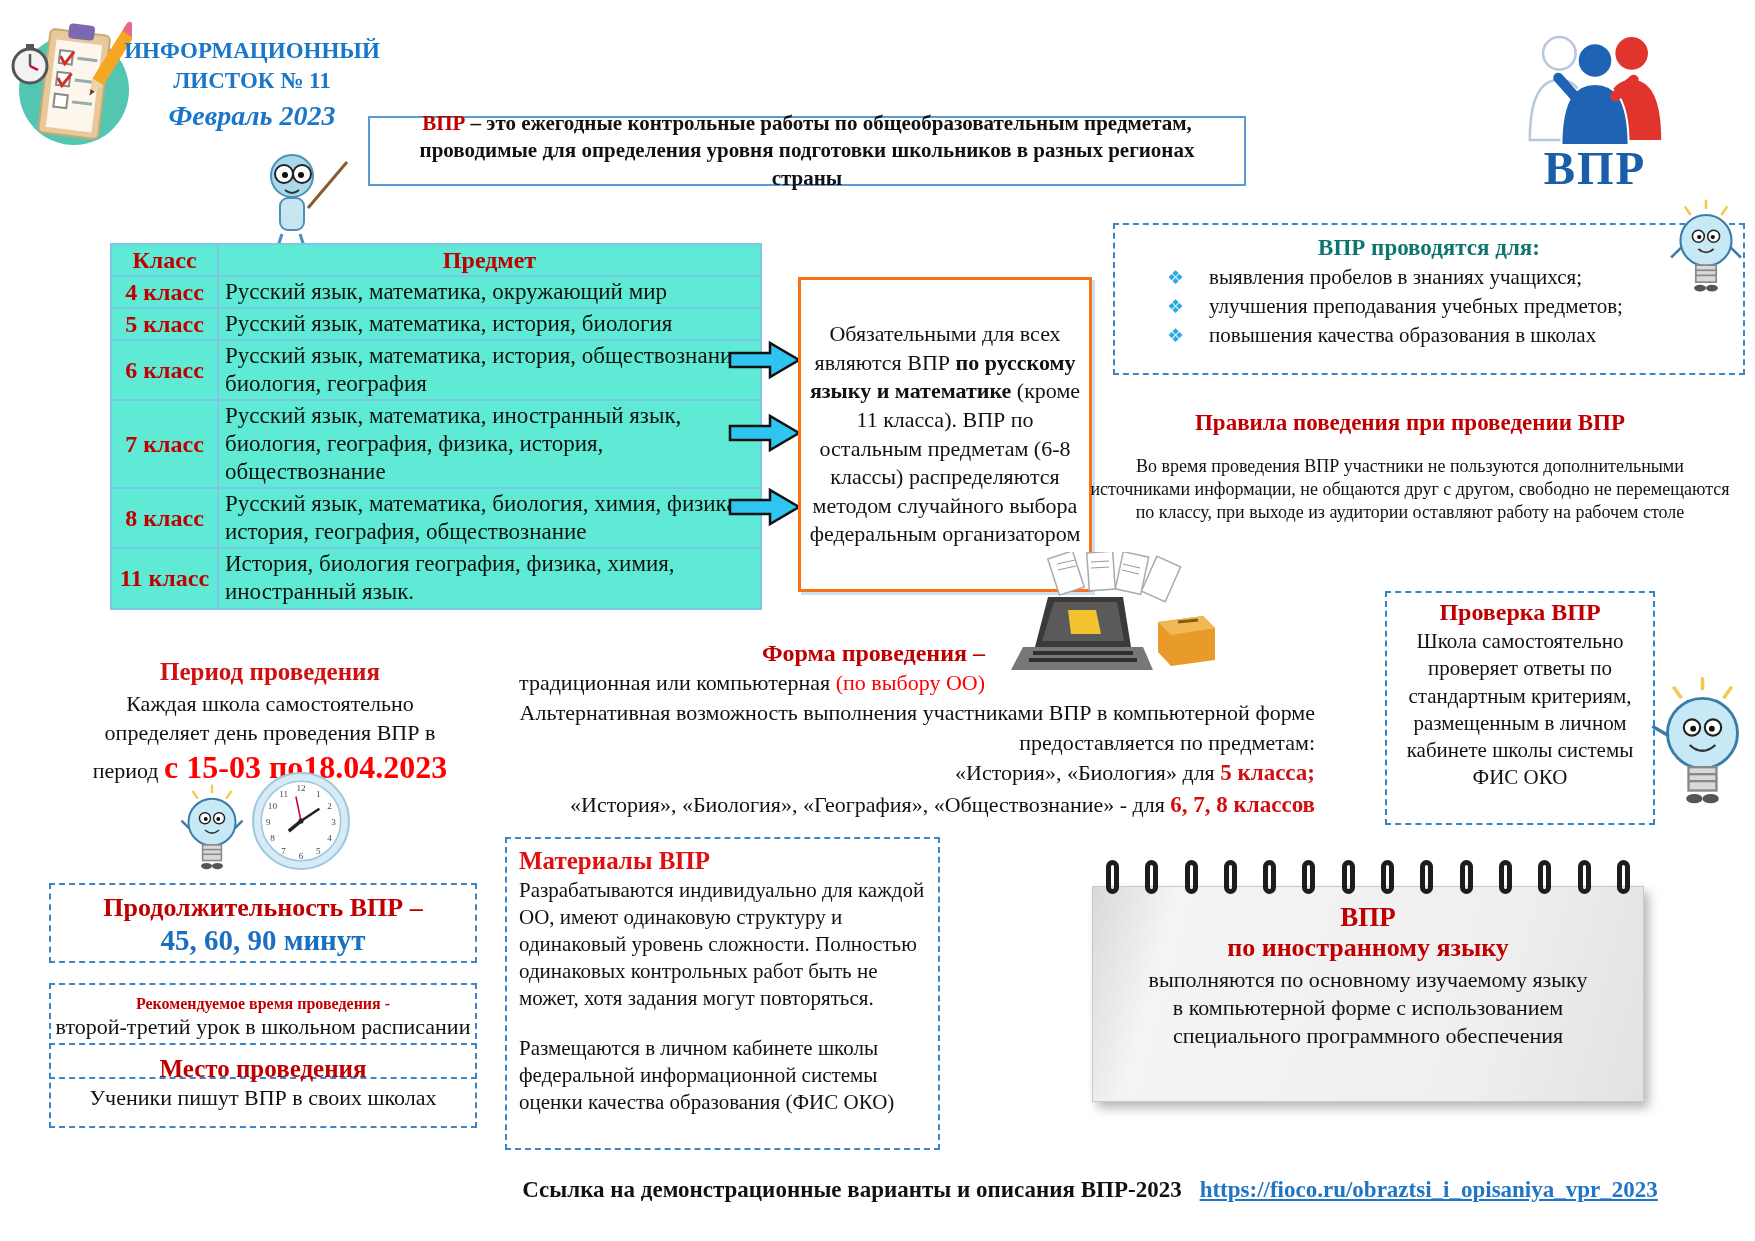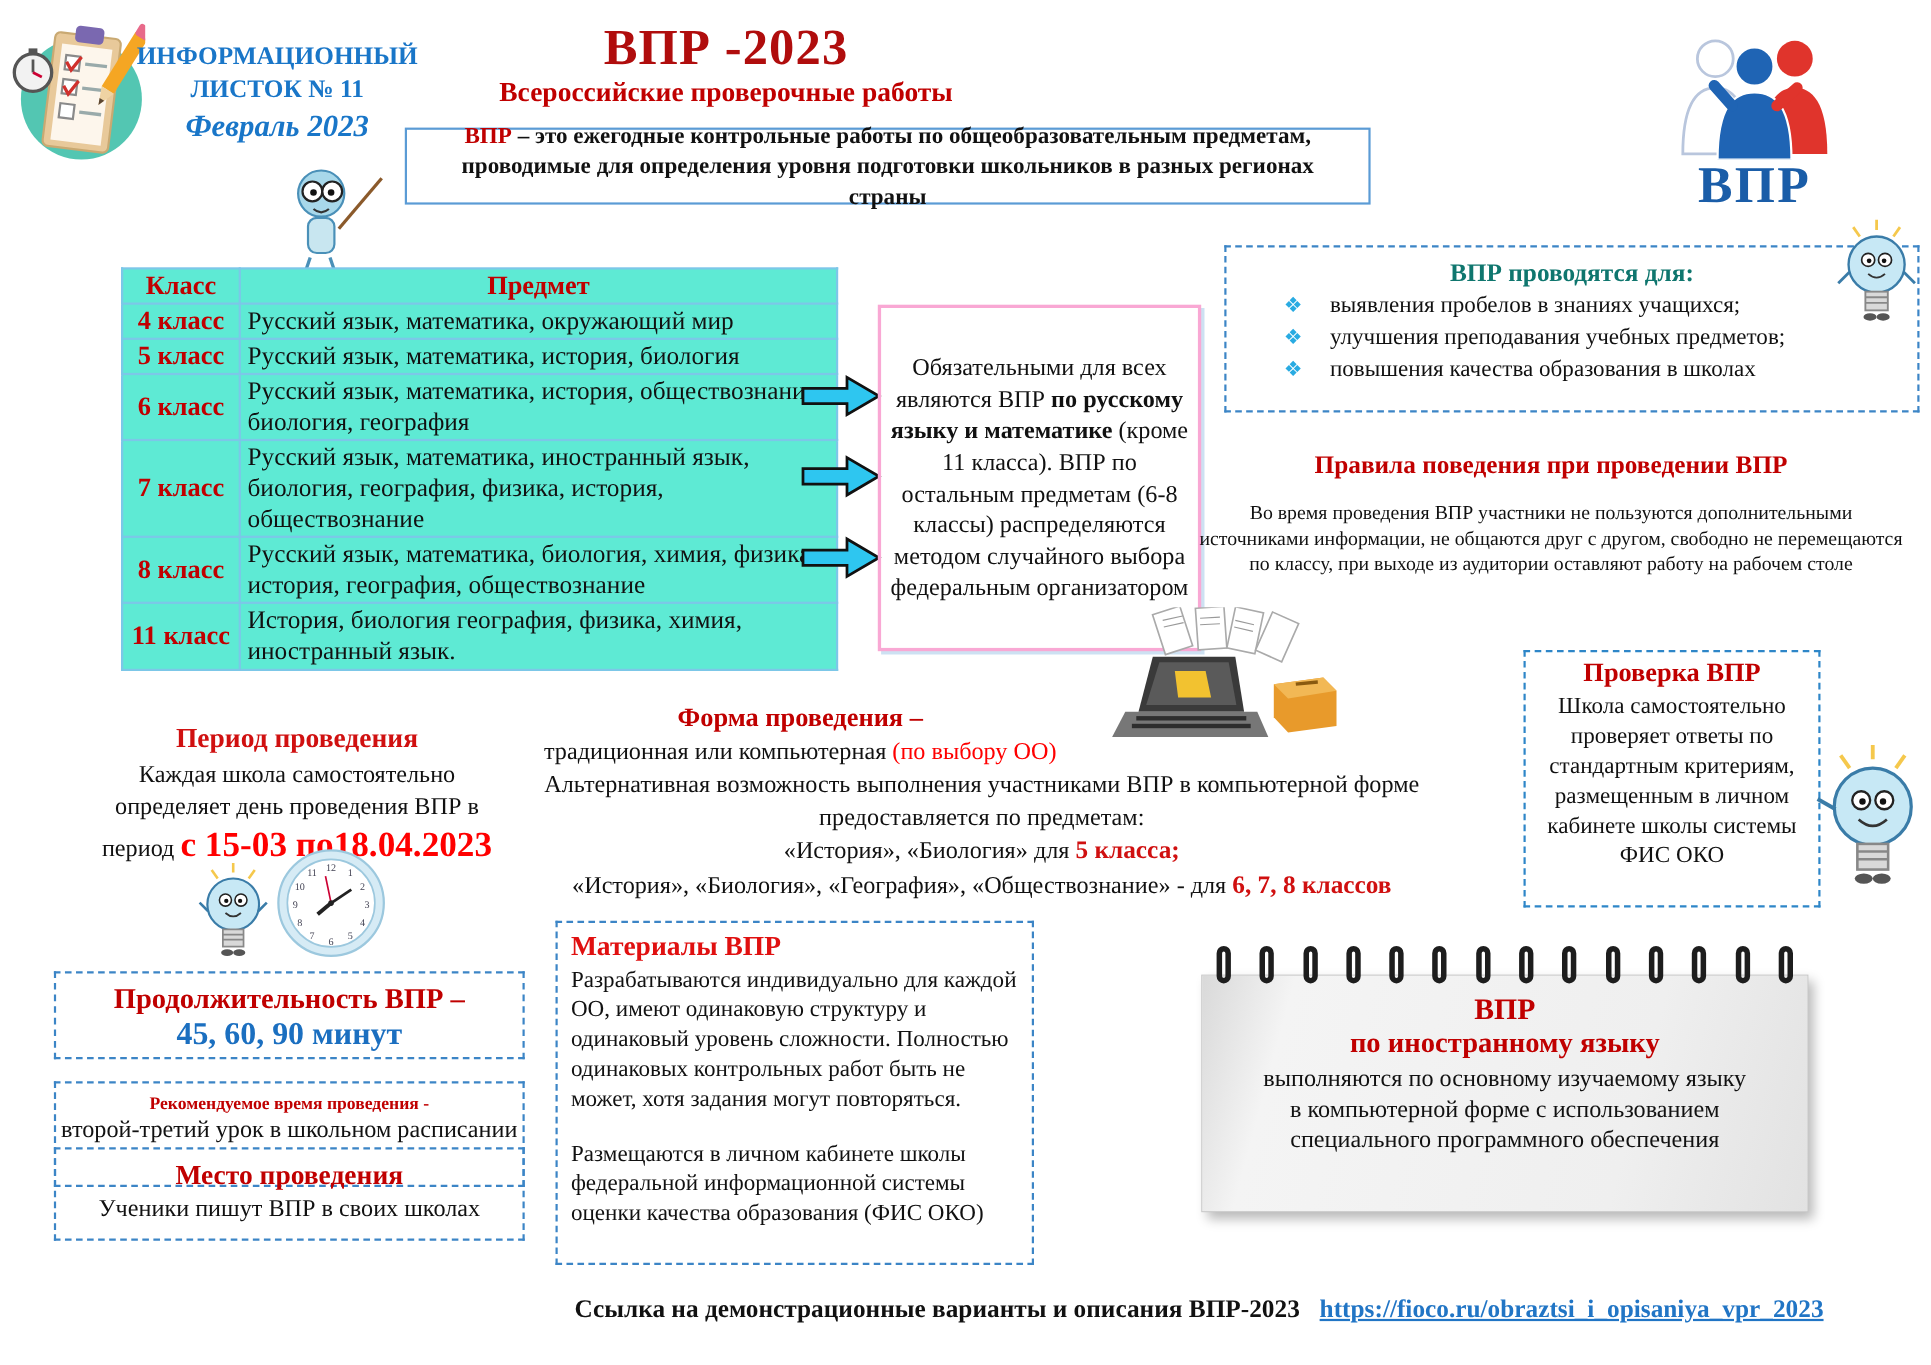--- a/index.html
+++ b/index.html
@@ -23,21 +23,21 @@
   .vpr-logo .label{font-size:47px;font-weight:bold;color:#1A5DA8;letter-spacing:2px;line-height:1;margin-top:-4px;}
   
   table.sched{left:110px;top:243px;width:652px;position:absolute;border-collapse:collapse;table-layout:fixed;}
   table.sched td,table.sched th{border:2px solid #7CC7E8;background:#5eead4;}
   table.sched th{font-size:24px;color:#C00000;font-weight:bold;height:28px;}
   td.grade{width:103px;text-align:center;font-size:24px;font-weight:bold;color:#C00000;}
   td.subj{font-size:23px;padding:1px 6px;line-height:1.22;}
   
   .arrow{width:74px;height:40px;}
   
-  .mandatory-box{left:798px;top:277px;width:294px;height:315px;border:3px solid #f9a8d4;
+  .mandatory-box{left:798px;top:277px;width:294px;height:315px;border:3px solid #f97316;
       box-shadow:3px 3px 0 rgba(91,155,213,.30);display:flex;align-items:center;box-sizing:border-box;}
   .mandatory-box .txt{font-size:22px;text-align:center;line-height:1.3;padding:0 8px;}
   
   .purpose-box{left:1113px;top:223px;width:632px;height:152px;border:2px dashed #3C85C6;box-sizing:border-box;padding-top:10px;}
   .purpose-box .ttl{font-size:23px;font-weight:bold;color:#0f766e;text-align:center;}
   .purpose-box .row{display:flex;align-items:baseline;padding-left:52px;margin-top:4px;}
   .purpose-box .dia{color:#29ABE2;font-size:19px;width:42px;}
   .purpose-box .itm{font-size:21px;}
   
   .rules{left:1085px;top:410px;width:650px;text-align:center;}
@@ -47,21 +47,21 @@
   .check-box{left:1385px;top:591px;width:270px;height:234px;border:2px dashed #2E86C8;box-sizing:border-box;
       text-align:center;padding-top:6px;}
   .check-box .ttl{font-size:24px;font-weight:bold;color:#C00000;}
   .check-box .txt{font-size:21px;line-height:1.3;padding:0 10px;margin-top:2px;}
   
   .period{left:75px;top:658px;width:390px;text-align:center;}
   .period .ttl{font-size:25px;font-weight:bold;color:#D01010;}
   .period .txt{font-size:22px;line-height:1.3;margin-top:4px;}
   .period .dates{color:#FF0000;font-weight:bold;font-size:32px;}
   
-  .form-sec{left:470px;top:640px;width:845px;text-align:center;}
+  .form-sec{left:470px;top:640px;width:845px;text-align:right;}
   .form-sec .narrow{width:515px;}
   .form-sec .ttl{font-size:24px;font-weight:bold;color:#C00000;}
   .form-sec .ln{font-size:22px;margin-top:3px;line-height:1.22;}
   .form-sec .red{color:#FF0000;}
   .form-sec .redb{color:#D01010;font-weight:bold;font-size:23px;}
   
   .dash-box{border:2px dashed #3C85C6;box-sizing:border-box;text-align:center;left:49px;width:428px;}
   .dash-box .ttl{font-weight:bold;color:#C00000;}
   .duration-box{top:883px;height:80px;padding-top:8px;}
   .duration-box .ttl{font-size:26px;}
@@ -124,24 +124,20 @@
     <line x1="20" y1="58" x2="28" y2="62" stroke="#C03" stroke-width="2.5"></line>
     <rect x="16" y="36" width="8" height="6" fill="#555"></rect>
   </svg>
 
   <div class="abs masthead">
     <div class="l1">ИНФОРМАЦИОННЫЙ</div>
     <div class="l2">ЛИСТОК № 11</div>
     <div class="date">Февраль 2023</div>
   </div>
 
-  <div class="abs heading">
-    <div class="title">ВПР -2023</div>
-    <div class="subtitle">Всероссийские проверочные работы</div>
-  </div>
 
   <div class="abs definition-box">
     <div class="txt">
       <span class="term">ВПР</span><span> – это ежегодные контрольные работы по общеобразовательным предметам, проводимые для определения уровня подготовки школьников в разных регионах страны</span>
     </div>
   </div>
 
   <svg class="abs" style="left:252px;top:146px" width="100" height="105" viewBox="0 0 100 105">
     <line x1="56" y1="62" x2="95" y2="16" stroke="#8B5A2B" stroke-width="3"></line>
     <circle cx="40" cy="30" r="21" fill="#A8D8EA" stroke="#4A90B8" stroke-width="2"></circle>

